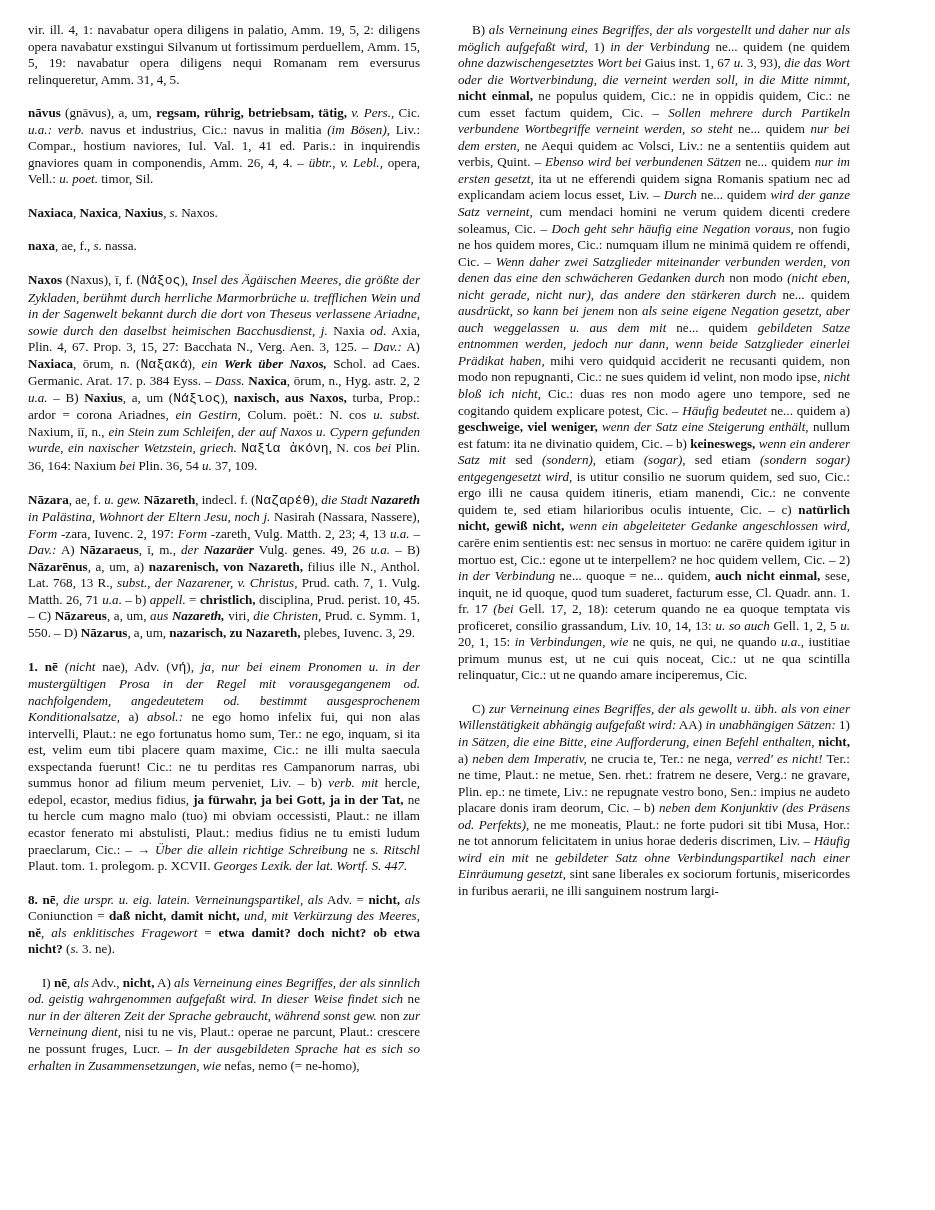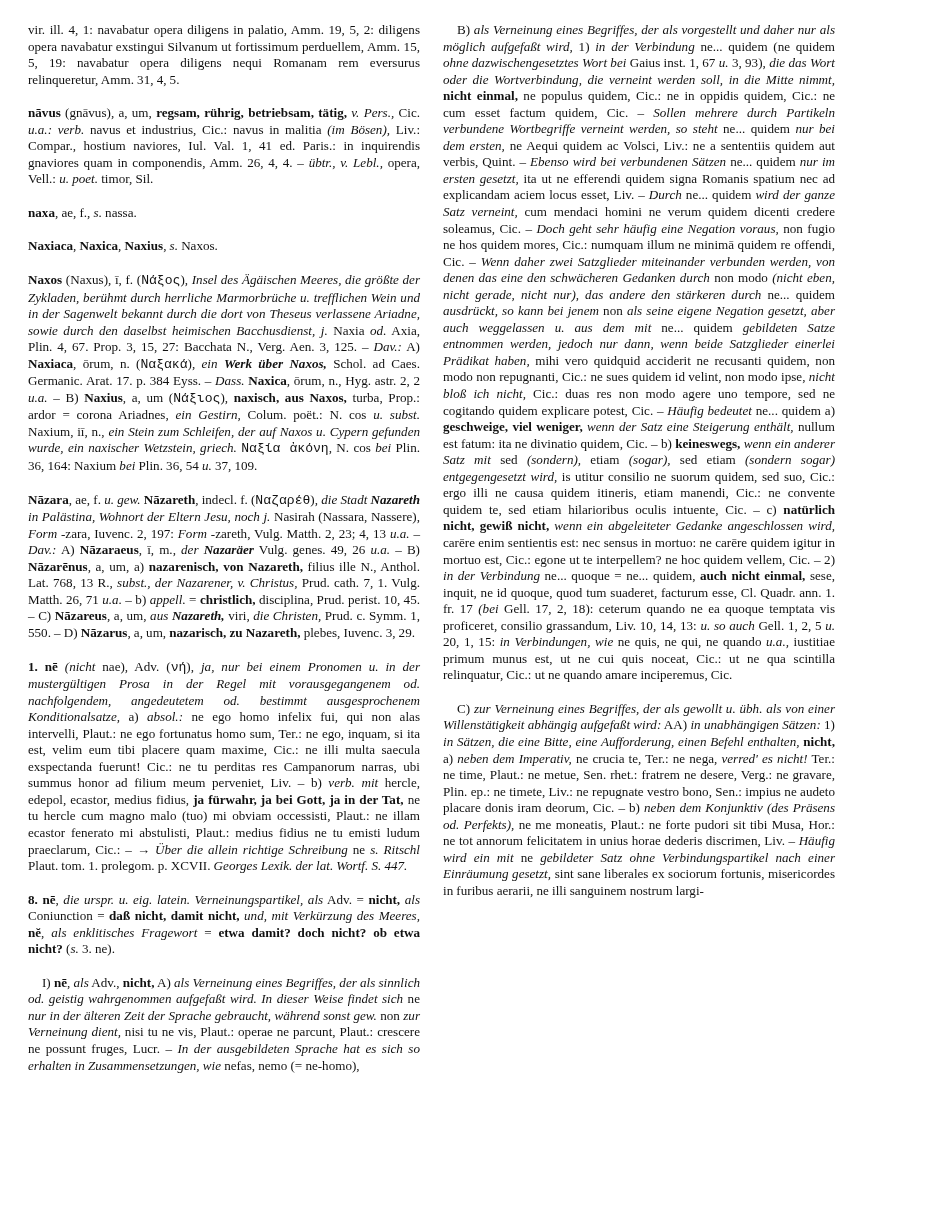--- a/index.html
+++ b/index.html
@@ -21,21 +21,21 @@
     box-sizing: border-box;
   }
   #columns {
     position: absolute;
     top: 22px;
     left: 28px;
     width: 879px;
     height: 1128px;
     display: flex;
     flex-direction: row;
-    gap: 23px;
+    gap: 38px;
   }
   .column {
     width: 392px;
     flex: 0 0 392px;
   }
   .entry {
     font-size: 13.1px;
     line-height: 16.55px;
     text-align: justify;
     text-justify: inter-word;
@@ -79,22 +79,22 @@
 </head>
 <body>
 
 <div id="page">
 
   <div id="columns">
 
     <div class="column" id="col-left">
         <p class="entry hang">vir. ill. 4, 1: navabatur opera diligens in palatio, Amm. 19, 5, 2: diligens opera navabatur exstingui Silvanum ut fortissimum perduellem, Amm. 15, 5, 19: navabatur opera diligens nequi Romanam rem eversurus relinqueretur, Amm. 31, 4, 5.</p>
         <p class="entry hang"><b>nāvus</b> (gnāvus), a, um, <span class="bi">regsam, rührig, betriebsam, tätig,</span> <i>v. Pers.,</i> Cic. <i>u.a.: verb.</i> navus et industrius, Cic.: navus in malitia <i>(im Bösen),</i> Liv.: Compar., hostium naviores, Iul. Val. 1, 41 ed. Paris.: in inquirendis gnaviores quam in componendis, Amm. 26, 4, 4. – <i>übtr., v. Lebl.,</i> opera, Vell.: <i>u. poet.</i> timor, Sil.</p>
+        <p class="entry hang"><b>Naxiaca</b>, <b>Naxica</b>, <b>Naxius</b>, <i>s.</i> Naxos.</p>
         <p class="entry hang"><b>naxa</b>, ae, f., <i>s.</i> nassa.</p>
-        <p class="entry hang"><b>Naxiaca</b>, <b>Naxica</b>, <b>Naxius</b>, <i>s.</i> Naxos.</p>
         <p class="entry hang"><b>Naxos</b> (Naxus), ī, f. (<span class="gr">Νάξος</span>), <i>Insel des Ägäischen Meeres, die größte der Zykladen, berühmt durch herrliche Marmorbrüche u. trefflichen Wein und in der Sagenwelt bekannt durch die dort von Theseus verlassene Ariadne, sowie durch den daselbst heimischen Bacchusdienst, j.</i> Naxia <i>od.</i> Axia, Plin. 4, 67. Prop. 3, 15, 27: Bacchata N., Verg. Aen. 3, 125. – <i>Dav.:</i> A) <b>Naxiaca</b>, ōrum, n. (<span class="gr">Ναξακά</span>), <i>ein <b>Werk über Naxos,</b></i> Schol. ad Caes. Germanic. Arat. 17. p. 384 Eyss. – <i>Dass.</i> <b>Naxica</b>, ōrum, n., Hyg. astr. 2, 2 <i>u.a.</i> – B) <b>Naxius</b>, a, um (<span class="gr">Νάξιος</span>), <span class="bi">naxisch, aus Naxos,</span> turba, Prop.: ardor = corona Ariadnes, <i>ein Gestirn,</i> Colum. poët.: N. cos <i>u. subst.</i> Naxium, iī, n., <i>ein Stein zum Schleifen, der auf Naxos u. Cypern gefunden wurde, ein naxischer Wetzstein, griech.</i> <span class="gr">Ναξία ἀκόνη</span>, N. cos <i>bei</i> Plin. 36, 164: Naxium <i>bei</i> Plin. 36, 54 <i>u.</i> 37, 109.</p>
         <p class="entry hang"><b>Nāzara</b>, ae, f. <i>u. gew.</i> <b>Nāzareth</b>, indecl. f. (<span class="gr">Ναζαρέθ</span>), <i>die Stadt <b>Nazareth</b> in Palästina, Wohnort der Eltern Jesu, noch j.</i> Nasirah (Nassara, Nassere), <i>Form</i> -zara, Iuvenc. 2, 197: <i>Form</i> -zareth, Vulg. Matth. 2, 23; 4, 13 <i>u.a.</i> – <i>Dav.:</i> A) <b>Nāzaraeus</b>, ī, m., <i>der <b>Nazaräer</b></i> Vulg. genes. 49, 26 <i>u.a.</i> – B) <b>Nāzarēnus</b>, a, um, a) <span class="bi">nazarenisch, von Nazareth,</span> filius ille N., Anthol. Lat. 768, 13 R., <i>subst., der Nazarener, v. Christus,</i> Prud. cath. 7, 1. Vulg. Matth. 26, 71 <i>u.a.</i> – b) <i>appell.</i> = <span class="bi">christlich,</span> disciplina, Prud. perist. 10, 45. – C) <b>Nāzareus</b>, a, um, <i>aus <b>Nazareth,</b></i> viri, <i>die Christen,</i> Prud. c. Symm. 1, 550. – D) <b>Nāzarus</b>, a, um, <span class="bi">nazarisch, zu Nazareth,</span> plebes, Iuvenc. 3, 29.</p>
         <p class="entry hang"><b>1. nē</b> <i>(nicht</i> nae), Adv. (<span class="gr">νή</span>), <i>ja, nur bei einem Pronomen u. in der mustergültigen Prosa in der Regel mit vorausgegangenem od. nachfolgendem, angedeutetem od. bestimmt ausgesprochenem Konditionalsatze,</i> a) <i>absol.:</i> ne ego homo infelix fui, qui non alas intervelli, Plaut.: ne ego fortunatus homo sum, Ter.: ne ego, inquam, si ita est, velim eum tibi placere quam maxime, Cic.: ne illi multa saecula exspectanda fuerunt! Cic.: ne tu perditas res Campanorum narras, ubi summus honor ad filium meum perveniet, Liv. – b) <i>verb. mit</i> hercle, edepol, ecastor, medius fidius, <span class="bi">ja fürwahr, ja bei Gott, ja in der Tat,</span> ne tu hercle cum magno malo (tuo) mi obviam occessisti, Plaut.: ne illam ecastor fenerato mi abstulisti, Plaut.: medius fidius ne tu emisti ludum praeclarum, Cic.: – → <i>Über die allein richtige Schreibung</i> ne <i>s. Ritschl</i> Plaut. tom. 1. prolegom. p. XCVII. <i>Georges Lexik. der lat. Wortf. S. 447.</i></p>
         <p class="entry hang"><b>8. nē</b>, <i>die urspr. u. eig. latein. Verneinungspartikel, als</i> Adv. = <span class="bi">nicht,</span> <i>als</i> Coniunction = <span class="bi">daß nicht, damit nicht,</span> <i>und, mit Verkürzung des Meeres,</i> <b>nĕ</b>, <i>als enklitisches Fragewort</i> = <span class="bi">etwa damit? doch nicht? ob etwa nicht?</span> (<i>s.</i> 3. ne).</p>
         <p class="entry indent">I) <b>nē</b>, <i>als</i> Adv., <span class="bi">nicht,</span> A) <i>als Verneinung eines Begriffes, der als sinnlich od. geistig wahrgenommen aufgefaßt wird. In dieser Weise findet sich</i> ne <i>nur in der älteren Zeit der Sprache gebraucht, während sonst gew.</i> non <i>zur Verneinung dient,</i> nisi tu ne vis, Plaut.: operae ne parcunt, Plaut.: crescere ne possunt fruges, Lucr. – <i>In der ausgebildeten Sprache hat es sich so erhalten in Zusammensetzungen, wie</i> nefas, nemo (= ne-homo),</p>
       </div>
     <div class="column" id="col-right">
         <p class="entry indent">B) <i>als Verneinung eines Begriffes, der als vorgestellt und daher nur als möglich aufgefaßt wird,</i> 1) <i>in der Verbindung</i> ne... quidem (ne quidem <i>ohne dazwischengesetztes Wort bei</i> Gaius inst. 1, 67 <i>u.</i> 3, 93), <i>die das Wort oder die Wortverbindung, die verneint werden soll, in die Mitte nimmt,</i> <span class="bi">nicht einmal,</span> ne populus quidem, Cic.: ne in oppidis quidem, Cic.: ne cum esset factum quidem, Cic. – <i>Sollen mehrere durch Partikeln verbundene Wortbegriffe verneint werden, so steht</i> ne... quidem <i>nur bei dem ersten,</i> ne Aequi quidem ac Volsci, Liv.: ne a sententiis quidem aut verbis, Quint. – <i>Ebenso wird bei verbundenen Sätzen</i> ne... quidem <i>nur im ersten gesetzt,</i> ita ut ne efferendi quidem signa Romanis spatium nec ad explicandam aciem locus esset, Liv. – <i>Durch</i> ne... quidem <i>wird der ganze Satz verneint,</i> cum mendaci homini ne verum quidem dicenti credere soleamus, Cic. – <i>Doch geht sehr häufig eine Negation voraus,</i> non fugio ne hos quidem mores, Cic.: numquam illum ne minimā quidem re offendi, Cic. – <i>Wenn daher zwei Satzglieder miteinander verbunden werden, von denen das eine den schwächeren Gedanken durch</i> non modo <i>(nicht eben, nicht gerade, nicht nur), das andere den stärkeren durch</i> ne... quidem <i>ausdrückt, so kann bei jenem</i> non <i>als seine eigene Negation gesetzt, aber auch weggelassen u. aus dem mit</i> ne... quidem <i>gebildeten Satze entnommen werden, jedoch nur dann, wenn beide Satzglieder einerlei Prädikat haben,</i> mihi vero quidquid acciderit ne recusanti quidem, non modo non repugnanti, Cic.: ne sues quidem id velint, non modo ipse, <i>nicht bloß ich nicht,</i> Cic.: duas res non modo agere uno tempore, sed ne cogitando quidem explicare potest, Cic. – <i>Häufig bedeutet</i> ne... quidem a) <span class="bi">geschweige, viel weniger,</span> <i>wenn der Satz eine Steigerung enthält,</i> nullum est fatum: ita ne divinatio quidem, Cic. – b) <span class="bi">keineswegs,</span> <i>wenn ein anderer Satz mit</i> sed <i>(sondern),</i> etiam <i>(sogar),</i> sed etiam <i>(sondern sogar) entgegengesetzt wird,</i> is utitur consilio ne suorum quidem, sed suo, Cic.: ergo illi ne causa quidem itineris, etiam manendi, Cic.: ne convente quidem te, sed etiam hilarioribus oculis intuente, Cic. – c) <span class="bi">natürlich nicht, gewiß nicht,</span> <i>wenn ein abgeleiteter Gedanke angeschlossen wird,</i> carēre enim sentientis est: nec sensus in mortuo: ne carēre quidem igitur in mortuo est, Cic.: egone ut te interpellem? ne hoc quidem vellem, Cic. – 2) <i>in der Verbindung</i> ne... quoque = ne... quidem, <span class="bi">auch nicht einmal,</span> sese, inquit, ne id quoque, quod tum suaderet, facturum esse, Cl. Quadr. ann. 1. fr. 17 <i>(bei</i> Gell. 17, 2, 18): ceterum quando ne ea quoque temptata vis proficeret, consilio grassandum, Liv. 10, 14, 13: <i>u. so auch</i> Gell. 1, 2, 5 <i>u.</i> 20, 1, 15: <i>in Verbindungen, wie</i> ne quis, ne qui, ne quando <i>u.a.,</i> iustitiae primum munus est, ut ne cui quis noceat, Cic.: ut ne qua scintilla relinquatur, Cic.: ut ne quando amare inciperemus, Cic.</p>
         <p class="entry indent">C) <i>zur Verneinung eines Begriffes, der als gewollt u. übh. als von einer Willenstätigkeit abhängig aufgefaßt wird:</i> AA) <i>in unabhängigen Sätzen:</i> 1) <i>in Sätzen, die eine Bitte, eine Aufforderung, einen Befehl enthalten,</i> <span class="bi">nicht,</span> a) <i>neben dem Imperativ,</i> ne crucia te, Ter.: ne nega, <i>verred' es nicht!</i> Ter.: ne time, Plaut.: ne metue, Sen. rhet.: fratrem ne desere, Verg.: ne gravare, Plin. ep.: ne timete, Liv.: ne repugnate vestro bono, Sen.: impius ne audeto placare donis iram deorum, Cic. – b) <i>neben dem Konjunktiv (des Präsens od. Perfekts),</i> ne me moneatis, Plaut.: ne forte pudori sit tibi Musa, Hor.: ne tot annorum felicitatem in unius horae dederis discrimen, Liv. – <i>Häufig wird ein mit</i> ne <i>gebildeter Satz ohne Verbindungspartikel nach einer Einräumung gesetzt,</i> sint sane liberales ex sociorum fortunis, misericordes in furibus aerarii, ne illi sanguinem nostrum largi-</p>
       </div>

